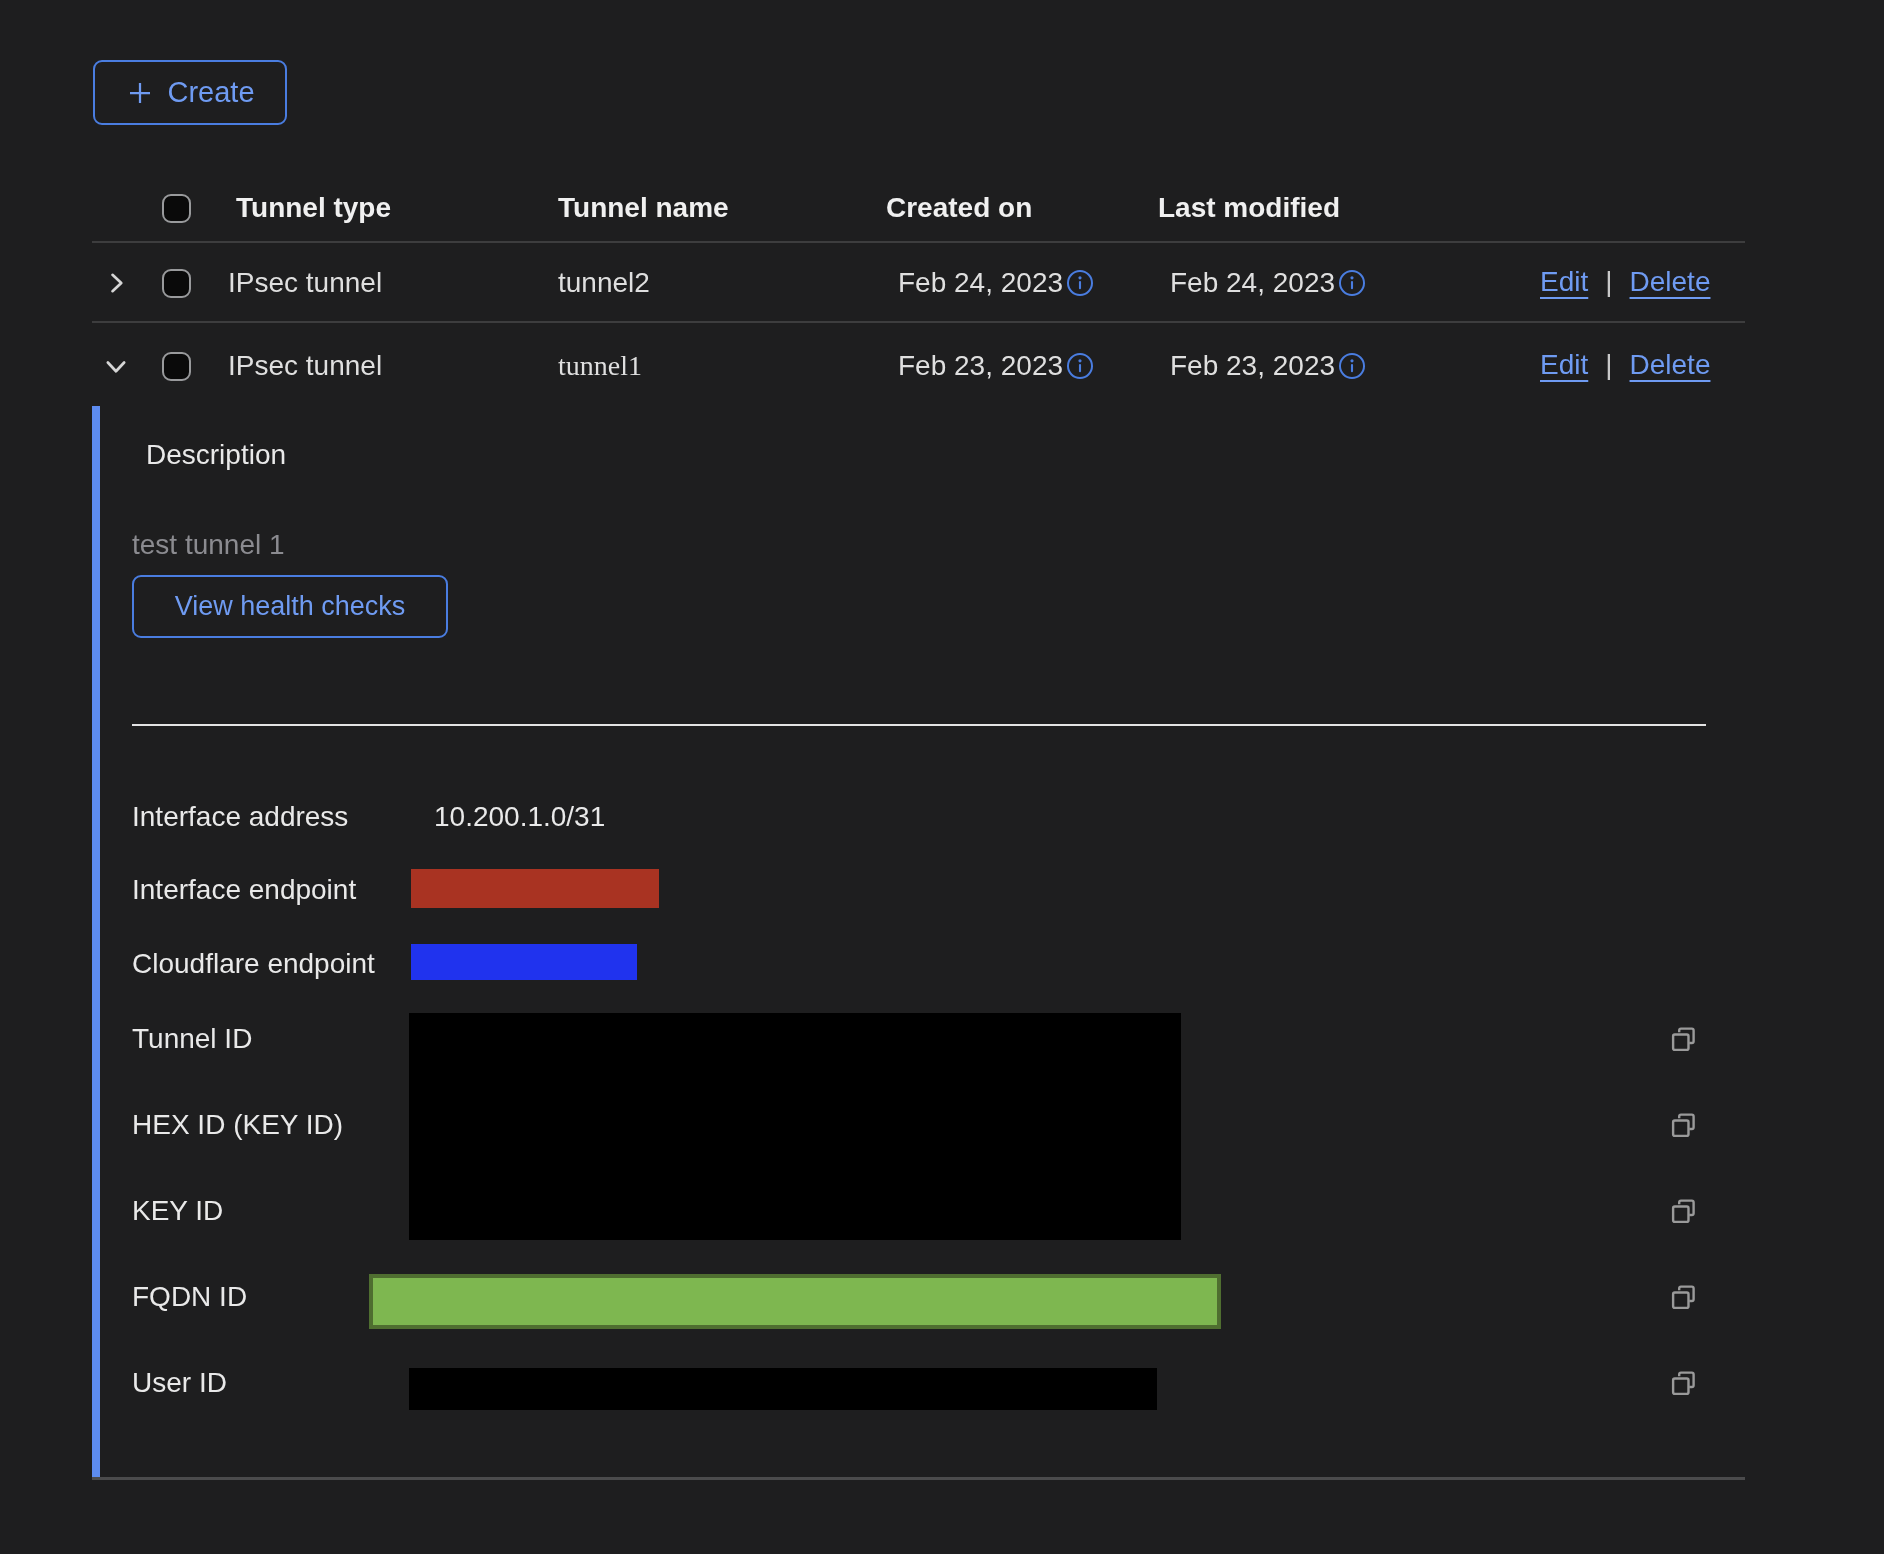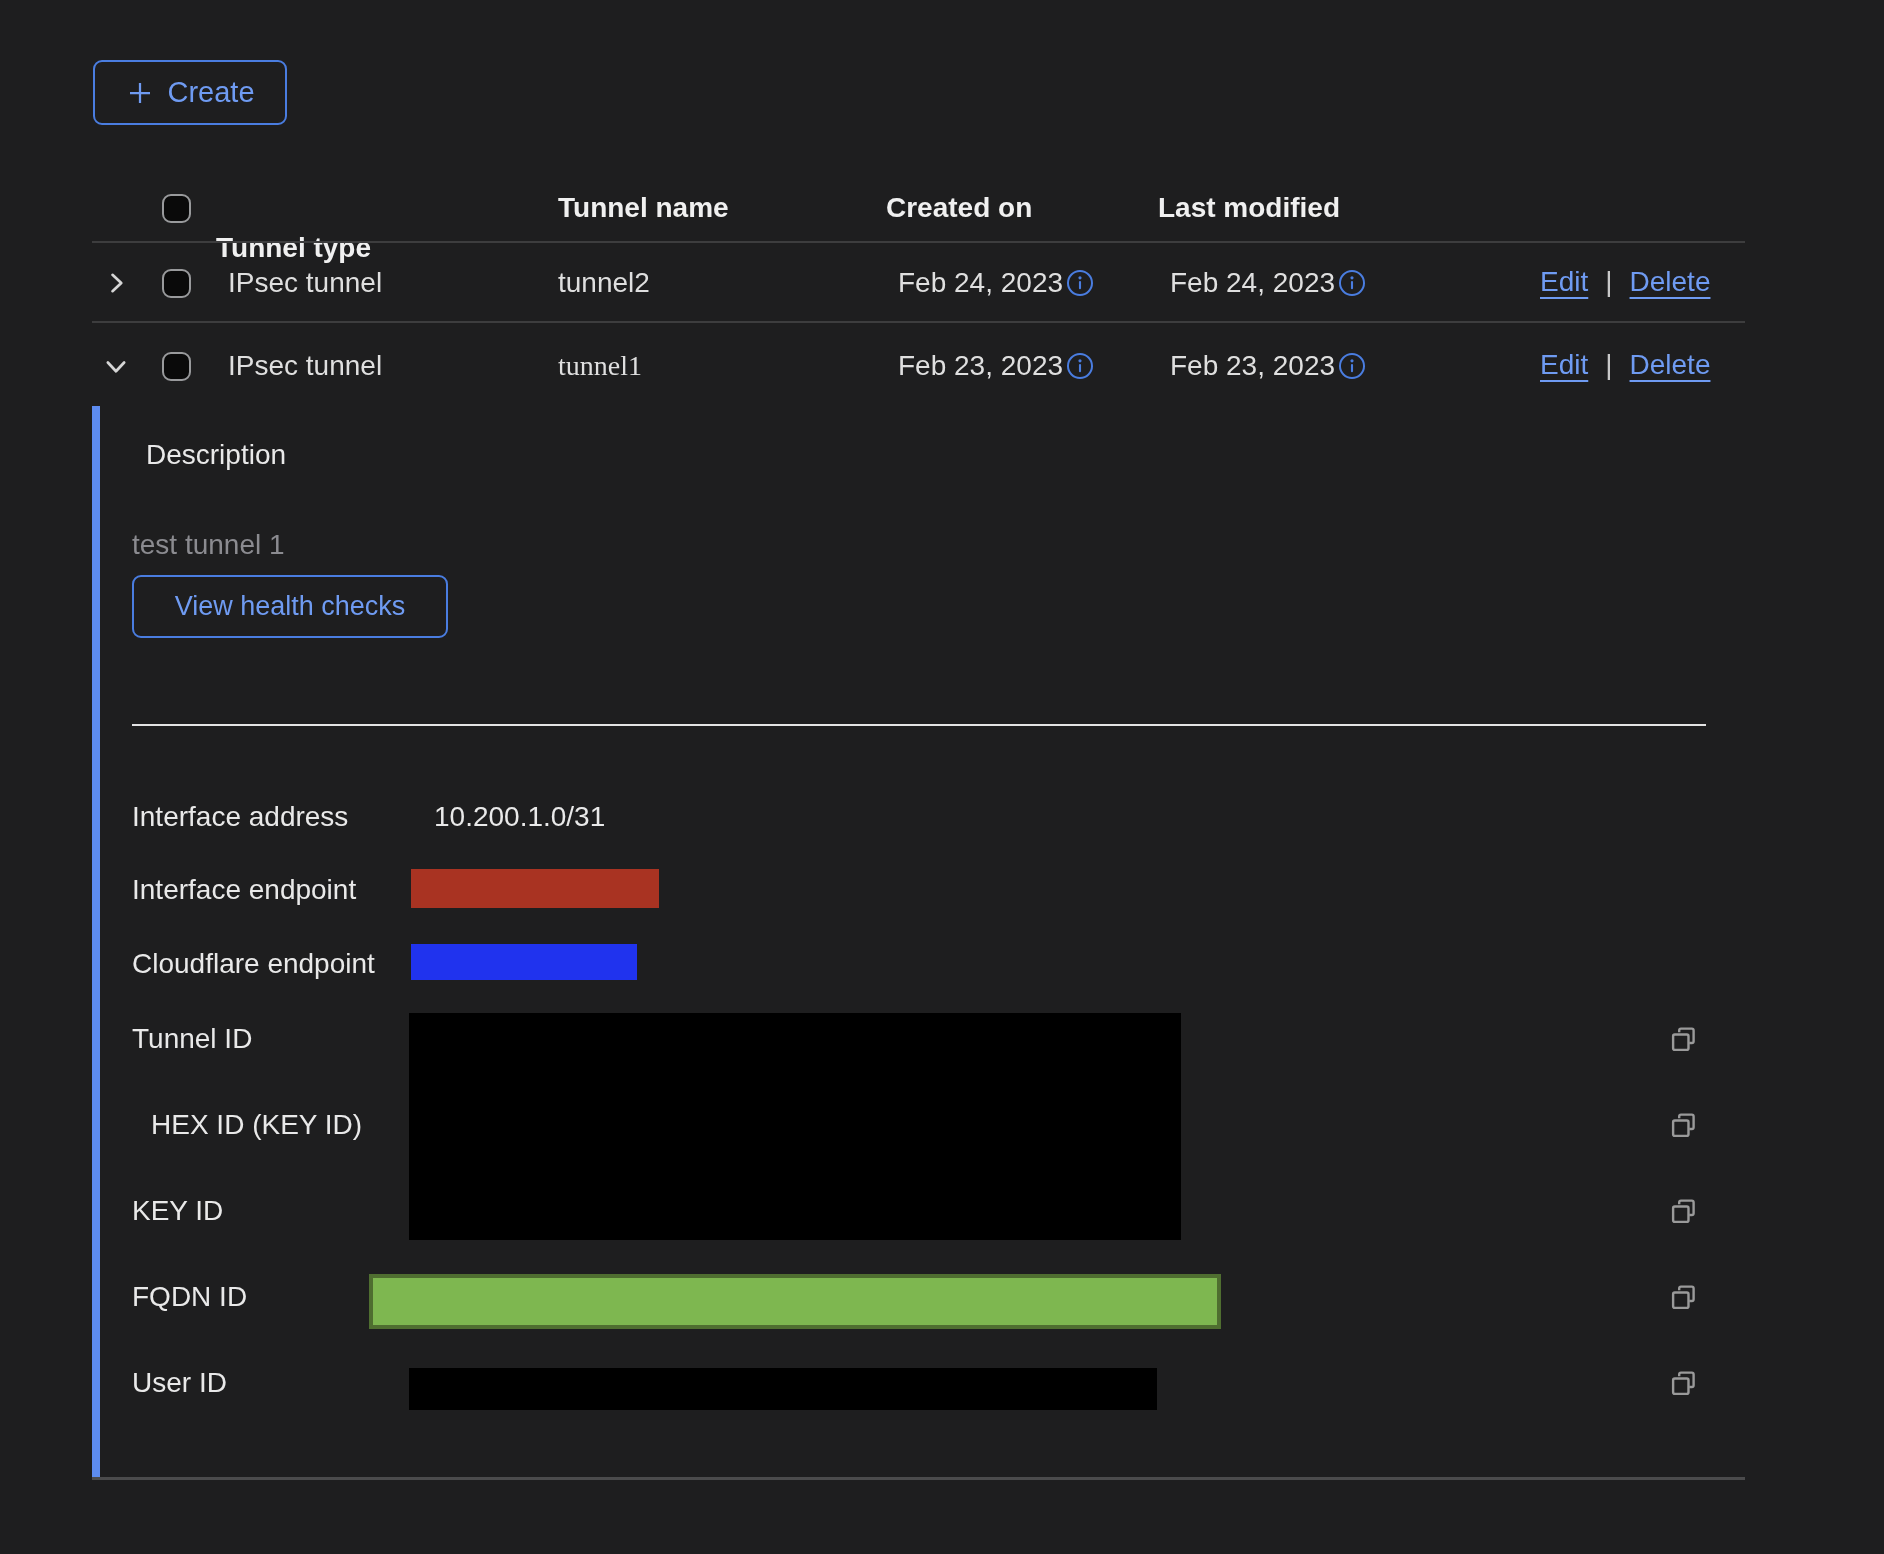--- a/index.html
+++ b/index.html
@@ -49,21 +49,21 @@
 <div id="screen">
 
   <button class="btn-outline abs" id="create-btn">
     <svg width="30" height="30" viewBox="0 0 24 24">
       <path d="M12 4 V20 M4 12 H20" stroke="#6f9bf2" stroke-width="1.8" fill="none"></path>
     </svg>
     <span>Create</span>
   </button>
 
   <div class="chk abs" style="left:162px;top:194px;"></div>
-  <div class="hdr abs" style="left:216px;top:191px;margin-top:40px;">Tunnel type</div>
+  <div class="hdr abs" style="left:236px;top:191px;">Tunnel type</div>
   <div class="hdr abs" style="left:558px;top:191px;">Tunnel name</div>
   <div class="hdr abs" style="left:886px;top:191px;">Created on</div>
   <div class="hdr abs" style="left:1158px;top:191px;">Last modified</div>
   <div class="divider" style="left:92px;top:241px;width:1653px;"></div>
 
   <div>
     <svg class="expander" style="left:102px;top:269px;" viewBox="0 0 24 24">
       <polyline points="9,5 16.5,12 9,19" fill="none" stroke="#d6d6d6" stroke-width="2.3" stroke-linecap="round" stroke-linejoin="round"></polyline>
     </svg>
     <div class="chk abs" style="left:162px;top:269px;"></div>
@@ -138,21 +138,21 @@
   <div class="panel-label abs" style="left:434px;top:800px;">10.200.1.0/31</div>
 
   <div class="panel-label abs" style="left:132px;top:873px;">Interface endpoint</div>
   <div class="redaction" id="red-bar"></div>
 
   <div class="panel-label abs" style="left:132px;top:947px;">Cloudflare endpoint</div>
   <div class="redaction" id="blue-bar"></div>
 
   <div class="redaction" id="black-box"></div>
   <div class="panel-label abs" style="left:132px;top:1022px;">Tunnel ID</div>
-  <div class="panel-label abs" style="left:132px;top:1108px;margin-left:19px;">HEX ID (KEY ID)</div>
+  <div class="panel-label abs" style="left:132px;top:1108px;">HEX ID (KEY ID)</div>
   <div class="panel-label abs" style="left:132px;top:1194px;">KEY ID</div>
 
   <div class="panel-label abs" style="left:132px;top:1280px;">FQDN ID</div>
   <div class="redaction" id="green-bar"></div>
 
   <div class="panel-label abs" style="left:132px;top:1366px;">User ID</div>
   <div class="redaction" id="user-bar"></div>
 
   <svg class="copy-btn" style="top:1024px;" viewBox="0 0 20 20">
     <path d="M7 5.2 V4 q0-1.1 1.1-1.1 h6.8 q1.1 0 1.1 1.1 v6.8 q0 1.1-1.1 1.1 h-1.6" fill="none" stroke="#9a9a9a" stroke-width="1.5"></path>

